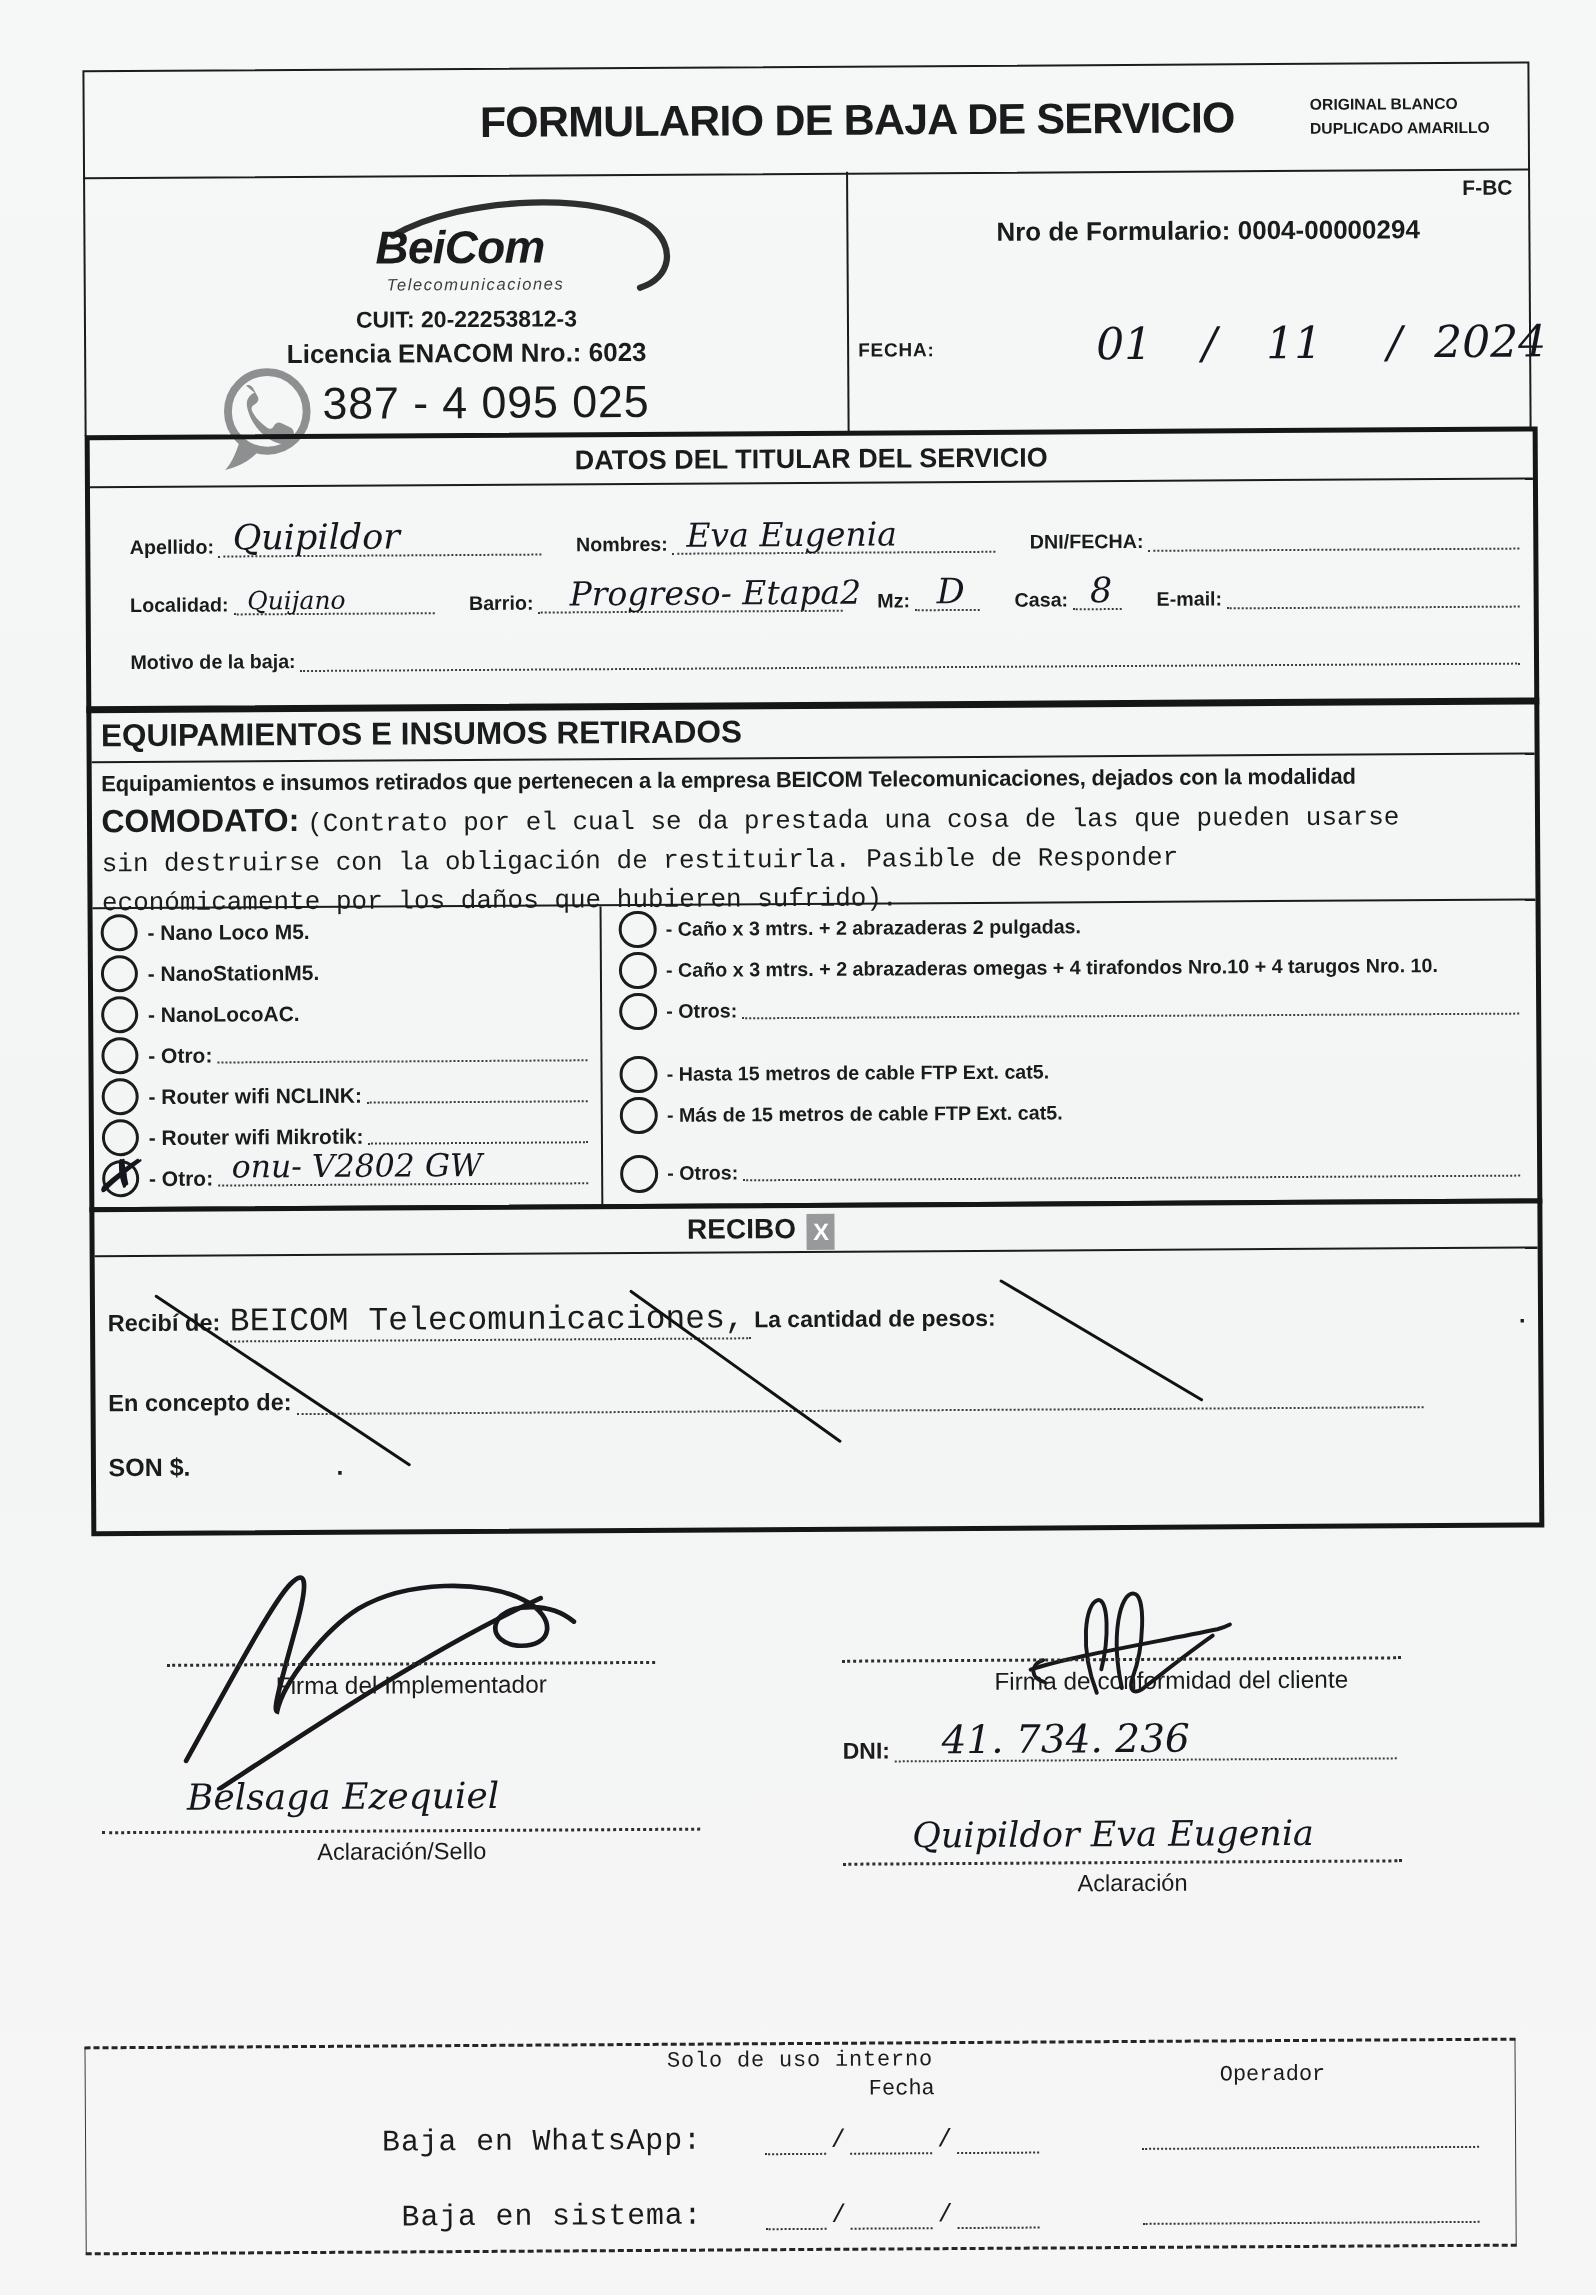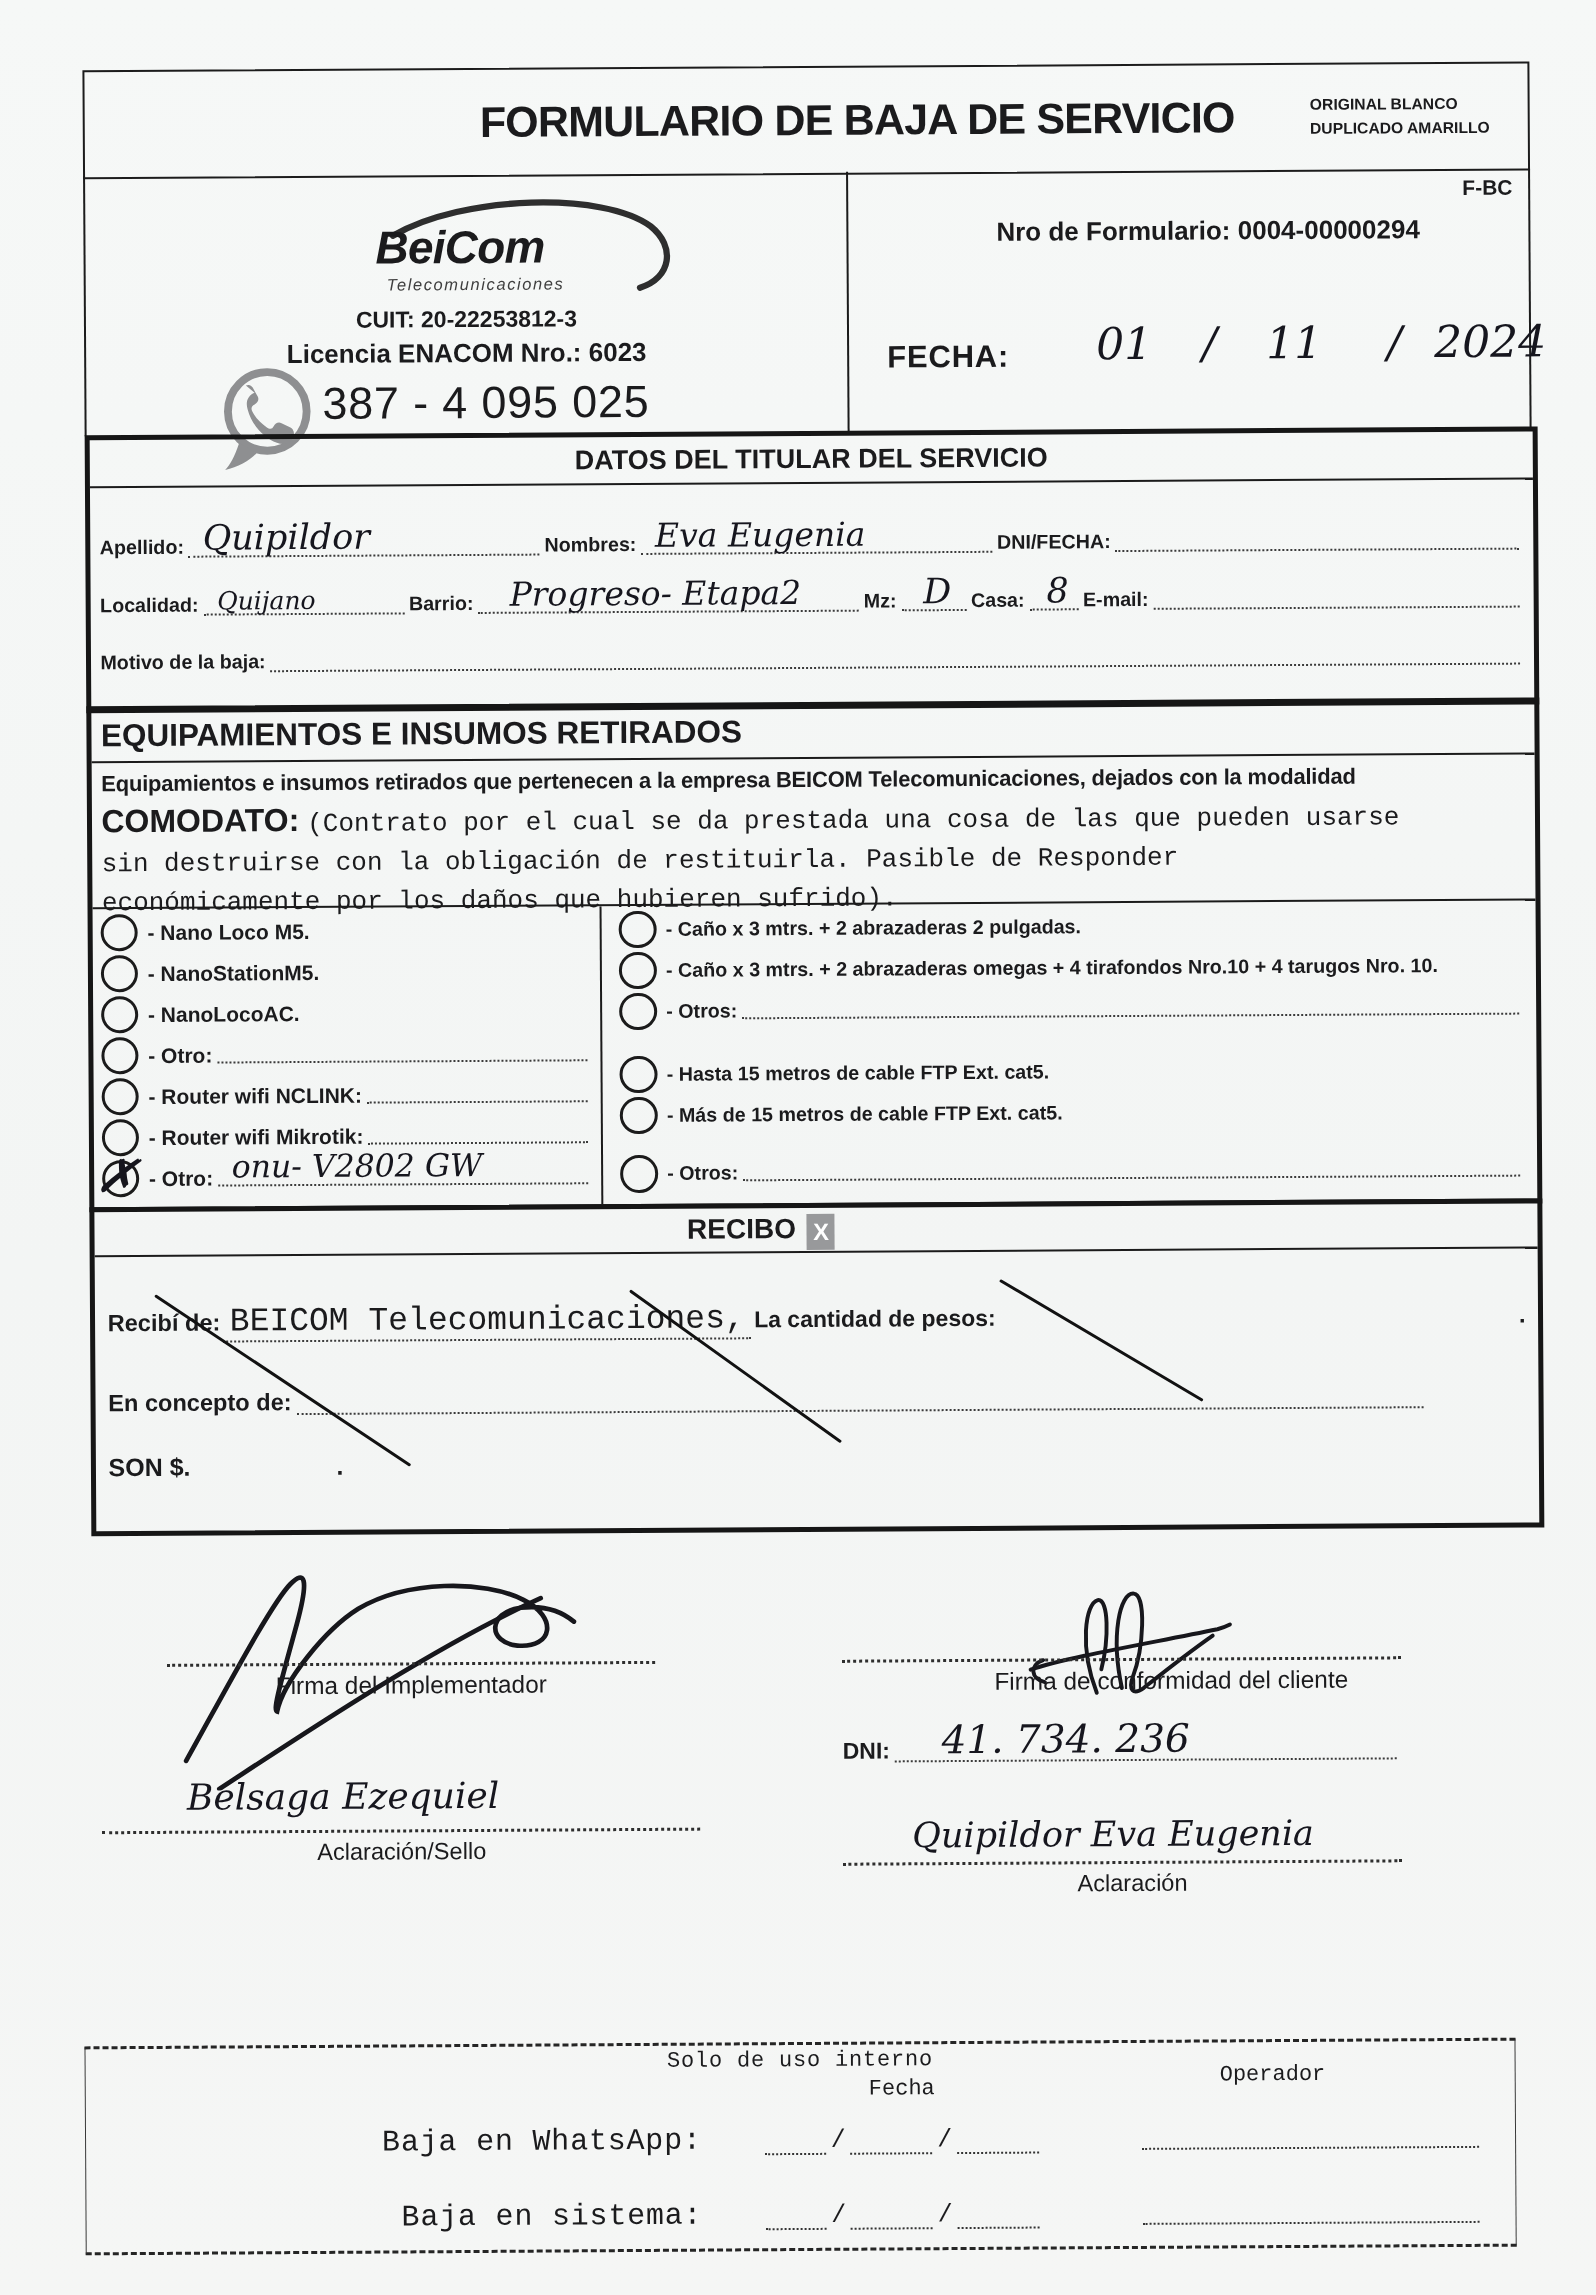--- a/index.html
+++ b/index.html
@@ -25,28 +25,28 @@
   .band-divider{position:absolute;left:761px;top:0;bottom:0;width:2.4px;background:#1b1b1b;}
   .brand-name{position:absolute;left:290px;top:46px;font-size:46px;font-weight:bold;font-style:italic;letter-spacing:-0.8px;}
   .brand-tagline{position:absolute;left:301px;top:101px;font-size:16.5px;font-style:italic;color:#3f3f3f;letter-spacing:1.6px;}
   .brand-swoosh{position:absolute;left:276px;top:14px;}
   .brand-cuit{position:absolute;left:0;width:761px;text-align:center;top:132px;font-size:23px;font-weight:bold;}
   .brand-lic{position:absolute;left:0;width:761px;text-align:center;top:164px;font-size:26px;font-weight:600;}
   .phone-row{position:absolute;left:132px;top:189px;display:flex;align-items:flex-start;}
   .phone-number{font-size:45px;font-weight:500;letter-spacing:0.8px;margin:14px 0 0 7.9px;}
   .fbc{position:absolute;right:15.7px;top:7.9px;font-size:21px;font-weight:bold;}
   .nro-row{position:absolute;left:911px;top:46px;font-size:26px;font-weight:600;}
-  .fecha-label{position:absolute;left:801px;top:168px;font-size:31px;font-weight:600;letter-spacing:0.8px;}
+  .fecha-label{position:absolute;left:772px;top:168px;font-size:19px;font-weight:600;letter-spacing:0.8px;}
   .fd{position:absolute;font-size:44px;top:148px;}
 
   
   .datos-box{left:89px;top:431px;width:1443px;height:268px;border:5.5px solid #161616;}
   .sec-head{height:46px;display:flex;align-items:center;justify-content:center;font-size:27px;font-weight:bold;border-bottom:2.4px solid #1b1b1b;}
   .f-row{position:absolute;left:9.4px;right:9.4px;display:flex;align-items:flex-end;font-size:19.7px;font-weight:600;height:33px;}
-  .f-row .lab{white-space:nowrap;padding-bottom:1.6px;}
+  .f-row .lab{white-space:nowrap;padding-bottom:1.6px;margin-left:30px;}
   .hv{position:absolute;bottom:-1.6px;left:14px;}
 
   .equip-box{left:89px;top:702px;width:1443px;height:496px;border:5.5px solid #161616;}
   .equip-head{font-size:31.5px;font-weight:bold;padding:6.3px 0 0 9.4px;height:44px;border-bottom:2.4px solid #1b1b1b;}
   .equip-desc{font-size:22px;font-weight:bold;padding:7.9px 9.4px 0 9.4px;letter-spacing:-0.2px;}
   .comodato{padding:4.7px 9.4px 0 9.4px;font-size:26px;line-height:39px;font-family:"Liberation Mono","DejaVu Sans Mono",monospace;}
   .comodato-label{font-family:"Liberation Sans",sans-serif;font-size:32px;font-weight:bold;margin-right:7.9px;}
   .equip-sep{position:absolute;left:0;right:0;top:196px;height:2.4px;background:#1b1b1b;}
   .cols{position:absolute;left:0;right:0;top:198px;bottom:0;display:flex;overflow:hidden;}
   .col-left{width:499px;border-right:2.4px solid #1b1b1b;padding:3.1px 0 0 7.9px;}

